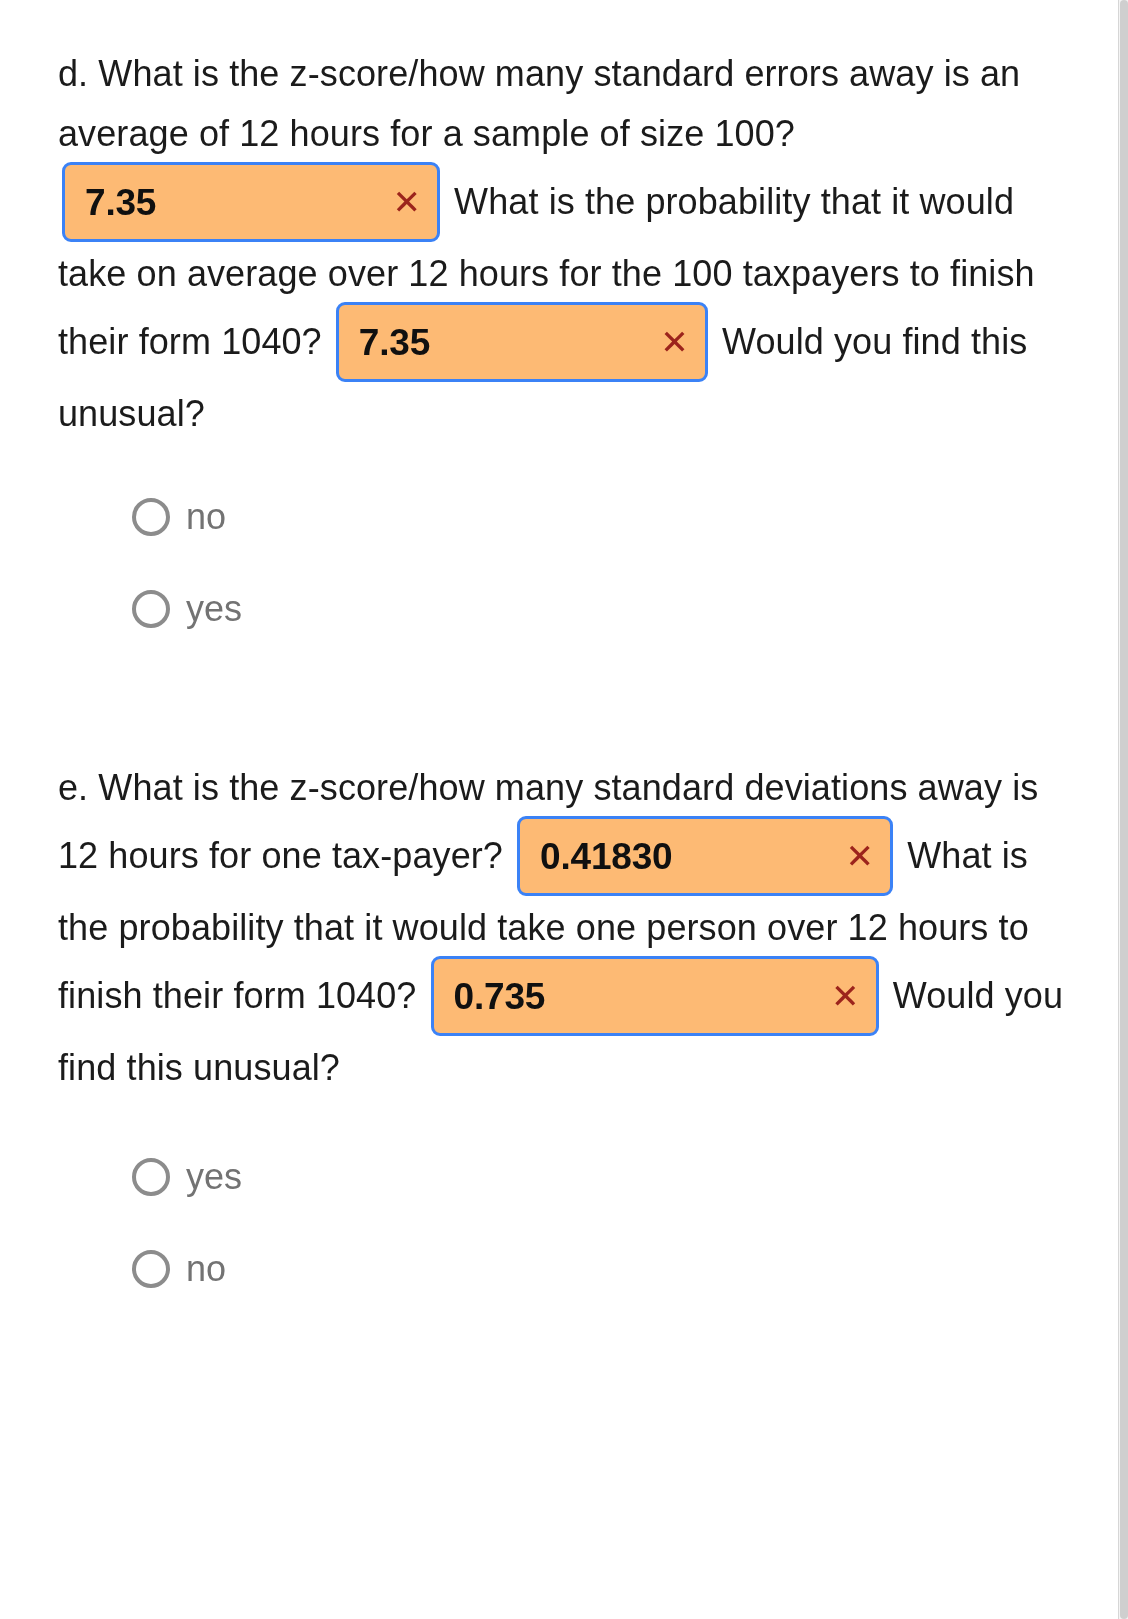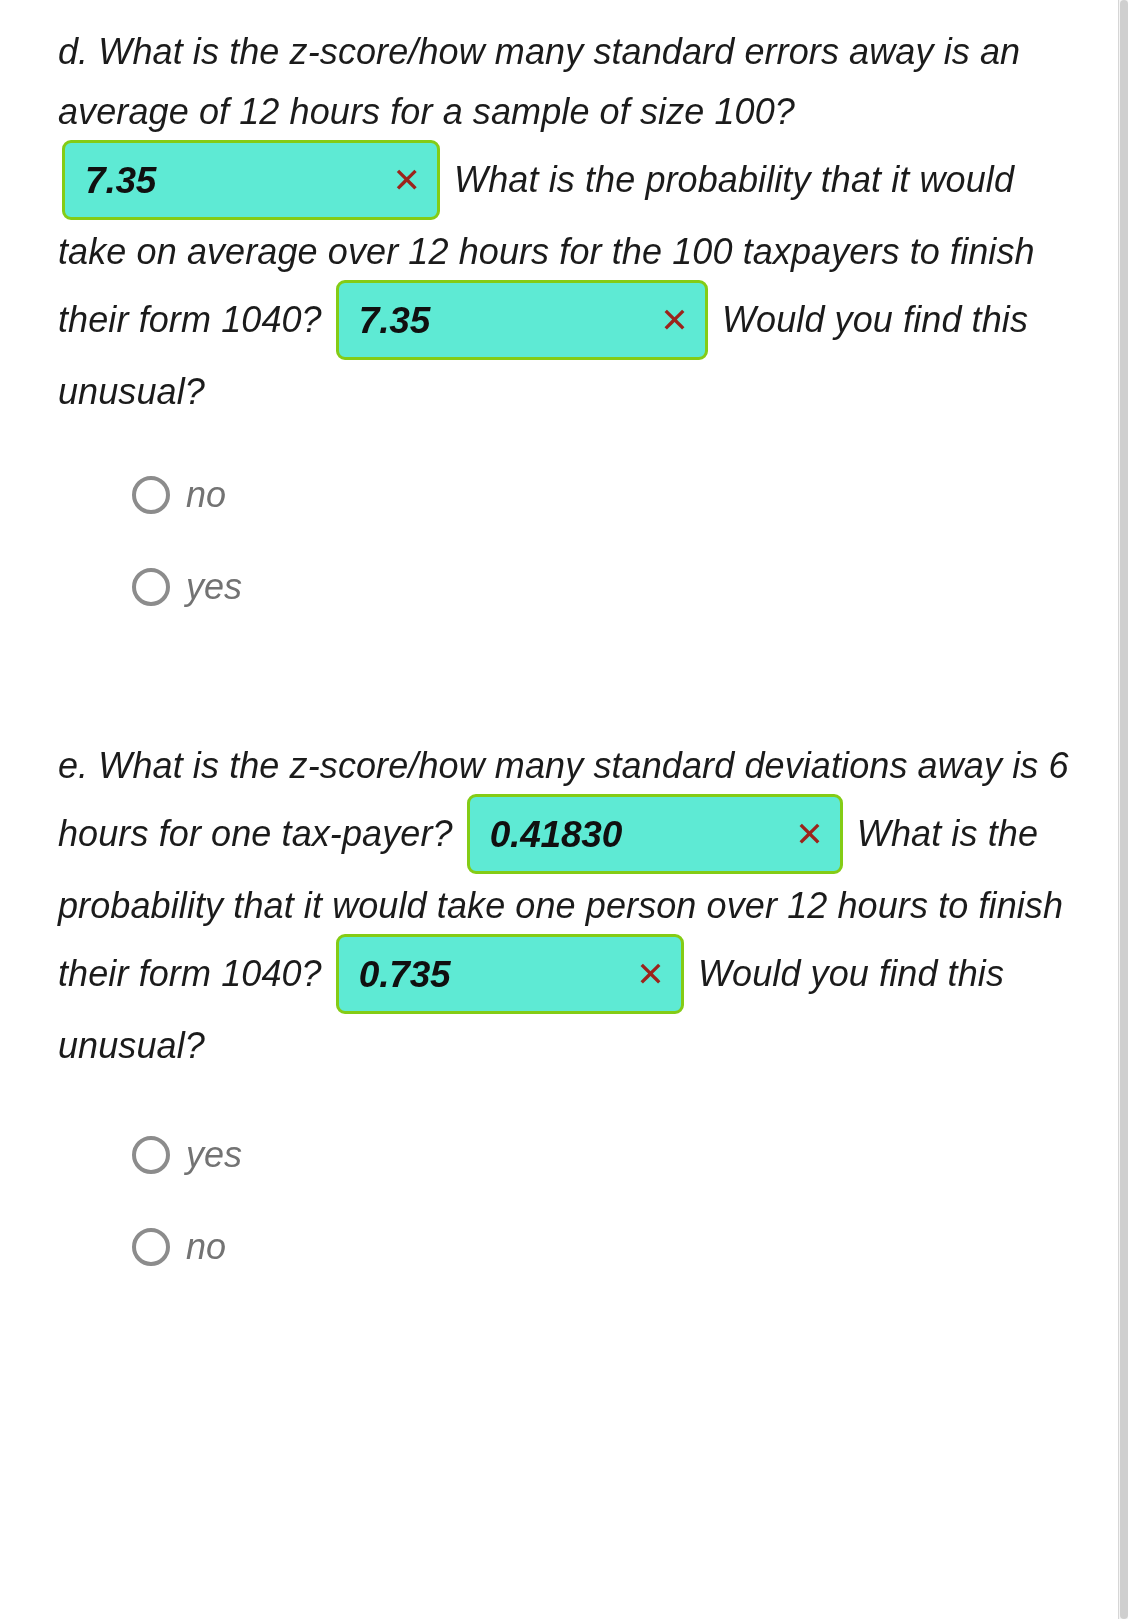--- a/index.html
+++ b/index.html
@@ -14,22 +14,21 @@
     color: #1a1a1a;
     overflow: hidden;
     position: relative;
   }
 
   .page {
     position: relative;
     width: 1128px;
     height: 1619px;
     box-sizing: border-box;
-    padding: 22px 58px 0 58px;
-    font-style: italic;
+    padding: 44px 58px 0 58px;
   }
 
   
   .question {
     font-size: 36px;
     line-height: 60px;
     color: #1b1b1b;
     font-weight: 400;
     letter-spacing: 0.1px;
   }
@@ -40,23 +39,23 @@
 
   
   .answer-field {
     display: inline-flex;
     align-items: center;
     justify-content: space-between;
     box-sizing: border-box;
     vertical-align: middle;
     position: relative;
     height: 80px;
-    border: 3px solid #84cc16;
+    border: 3px solid #3b82f6;
     border-radius: 9px;
-    background: #5eead4;
+    background: #fdba74;
     padding: 0 16px 0 20px;
     margin: 0 4px;
     top: -2px;
   }
 
   .answer-value {
     font-size: 37px;
     font-weight: 700;
     color: #101010;
     line-height: 1;
@@ -70,21 +69,21 @@
     color: #9c241c;
     line-height: 1;
     margin-left: 22px;
     font-family: "DejaVu Sans", sans-serif;
   }
 
   
   .w-378 { width: 378px; }
   .w-372 { width: 372px; }
   .w-376 { width: 376px; }
-  .w-374 { width: 348px; }
+  .w-374 { width: 448px; }
 
   
   .radio-group {
     margin-top: 42px;
     padding-left: 74px;
   }
   .radio-group.second { margin-top: 48px; }
 
   .radio-option {
     display: flex;
@@ -165,21 +164,21 @@
     </div>
     <div class="radio-option">
       <span class="radio-circle"></span>
       <span class="radio-label">yes</span>
     </div>
   </div>
 
   <div class="section-gap"></div>
 
   <div class="question">
-    <span class="q-text">e. What is the z-score/how many standard deviations away is 6 hours for one tax-payer?</span>
+    <span class="q-text">e. What is the z-score/how many standard deviations away is 12 hours for one tax-payer?</span>
 
     <span class="answer-field w-376">
       <span class="answer-value">0.41830</span>
       <span class="incorrect-mark">✕</span>
     </span>
 
     <span class="q-text">What is the probability that it would take one person over 12 hours to finish their form 1040?</span>
 
     <span class="answer-field w-374">
       <span class="answer-value">0.735</span>

